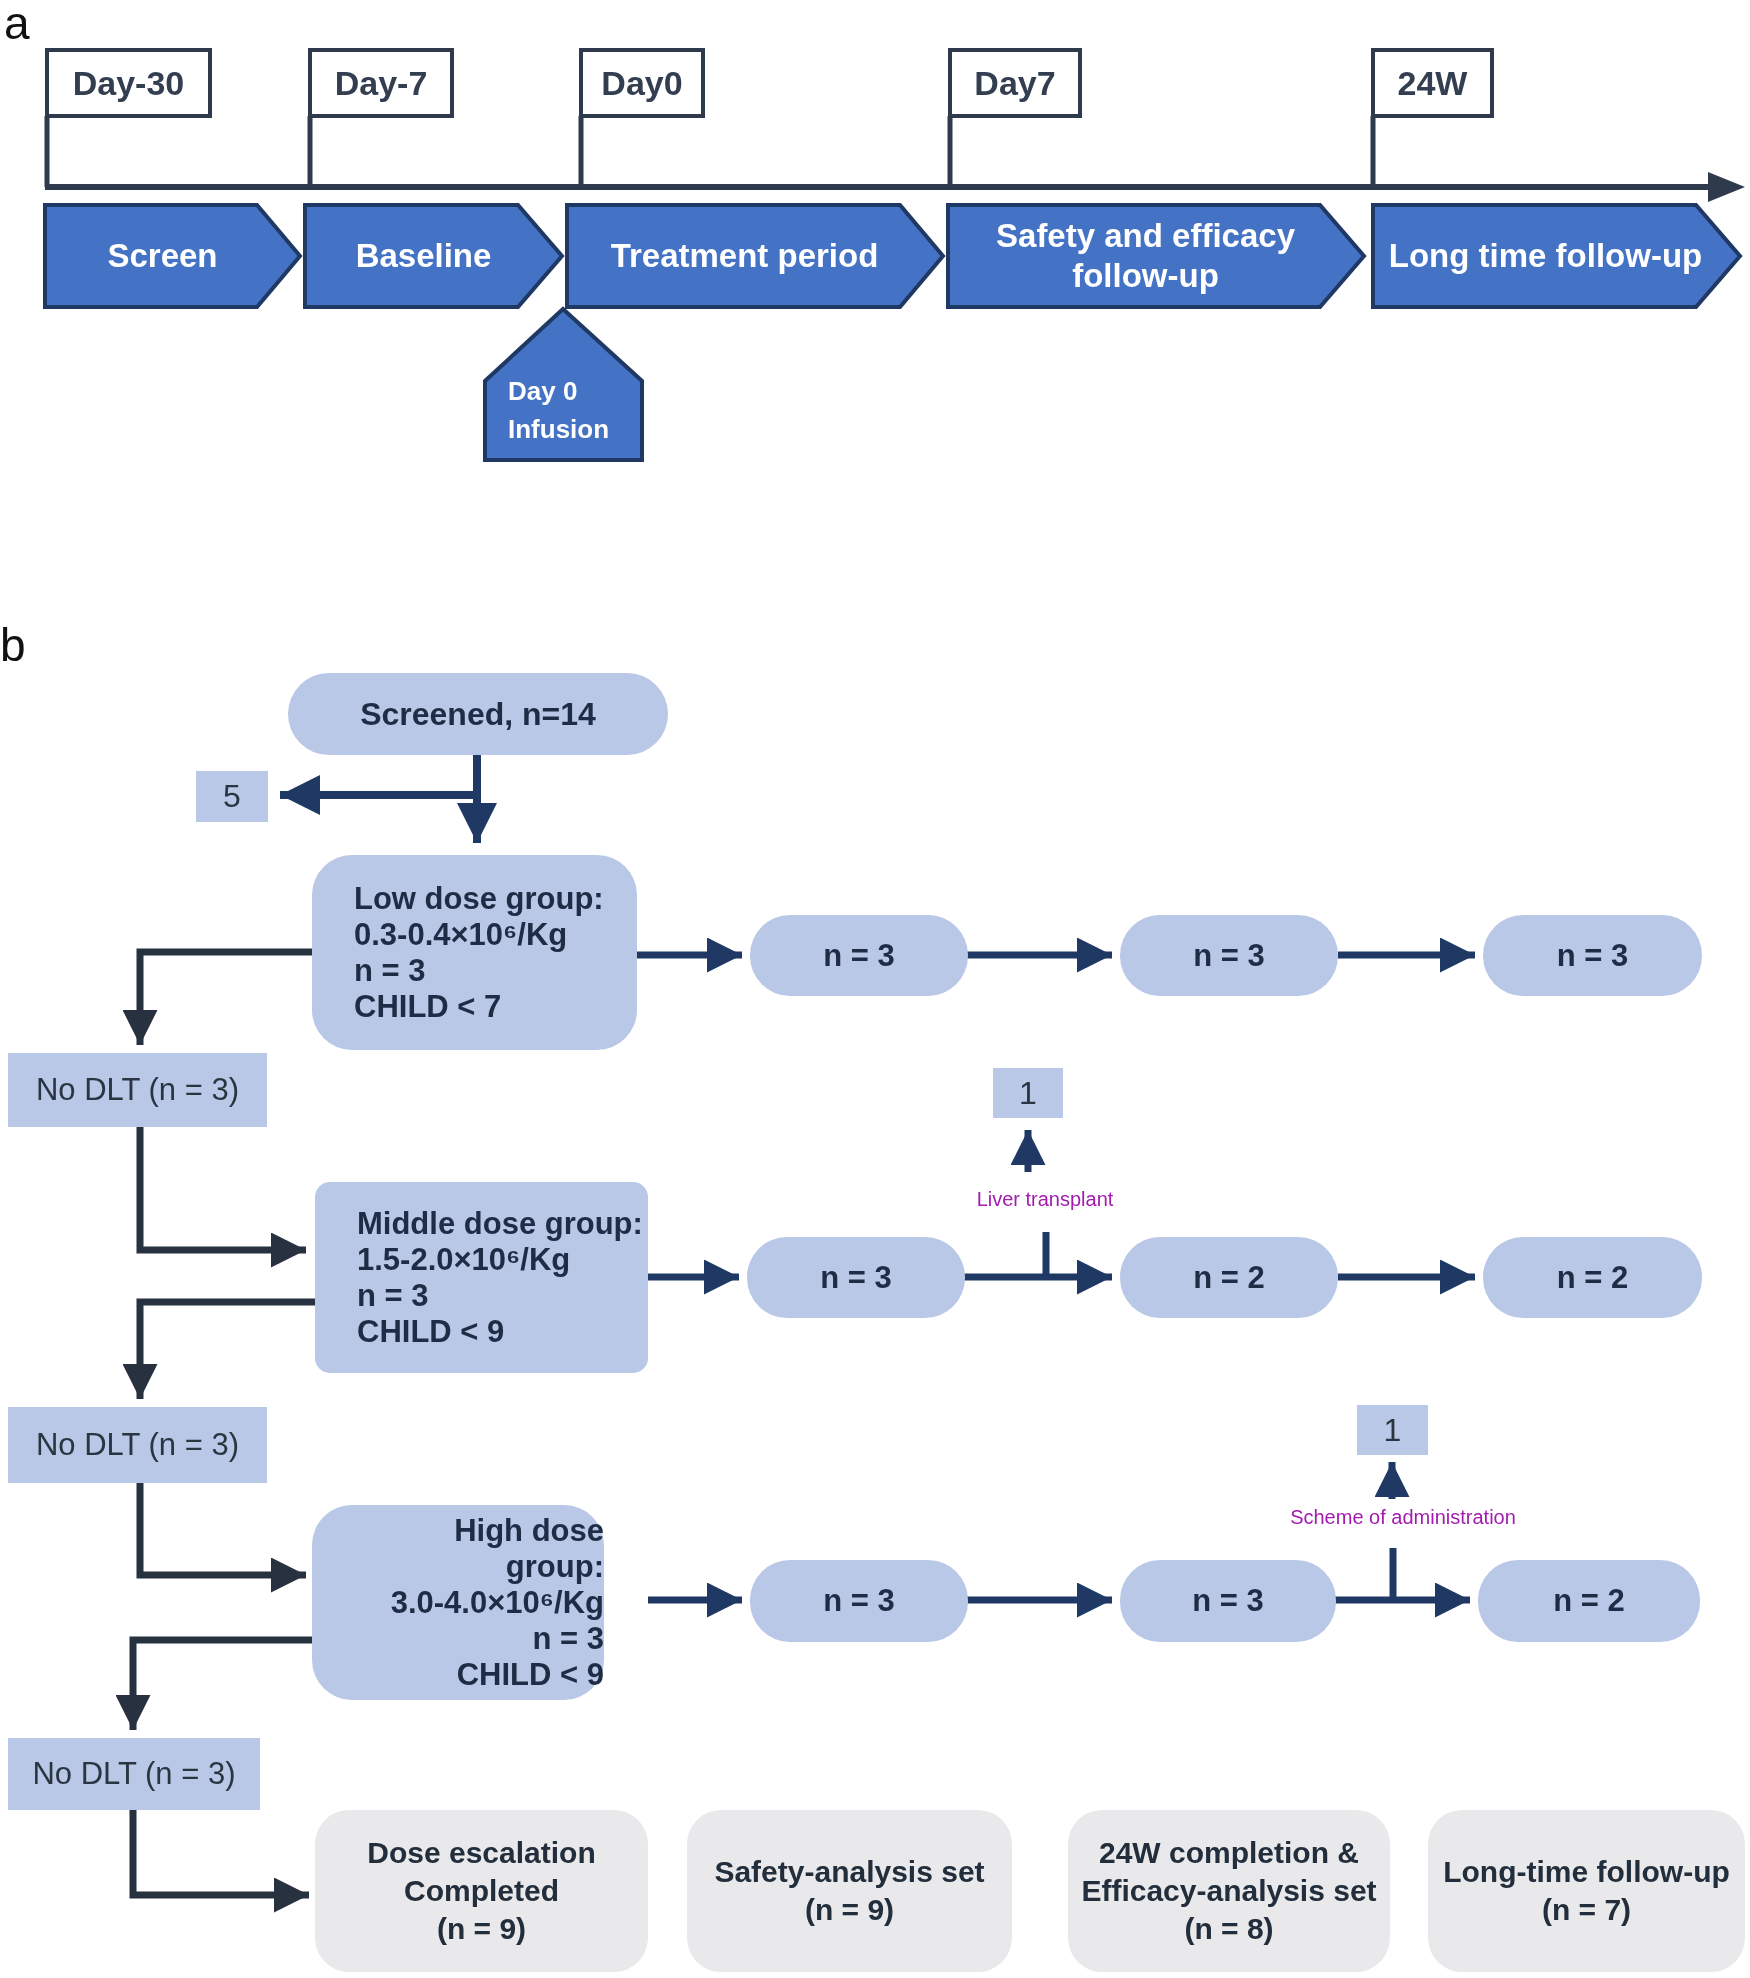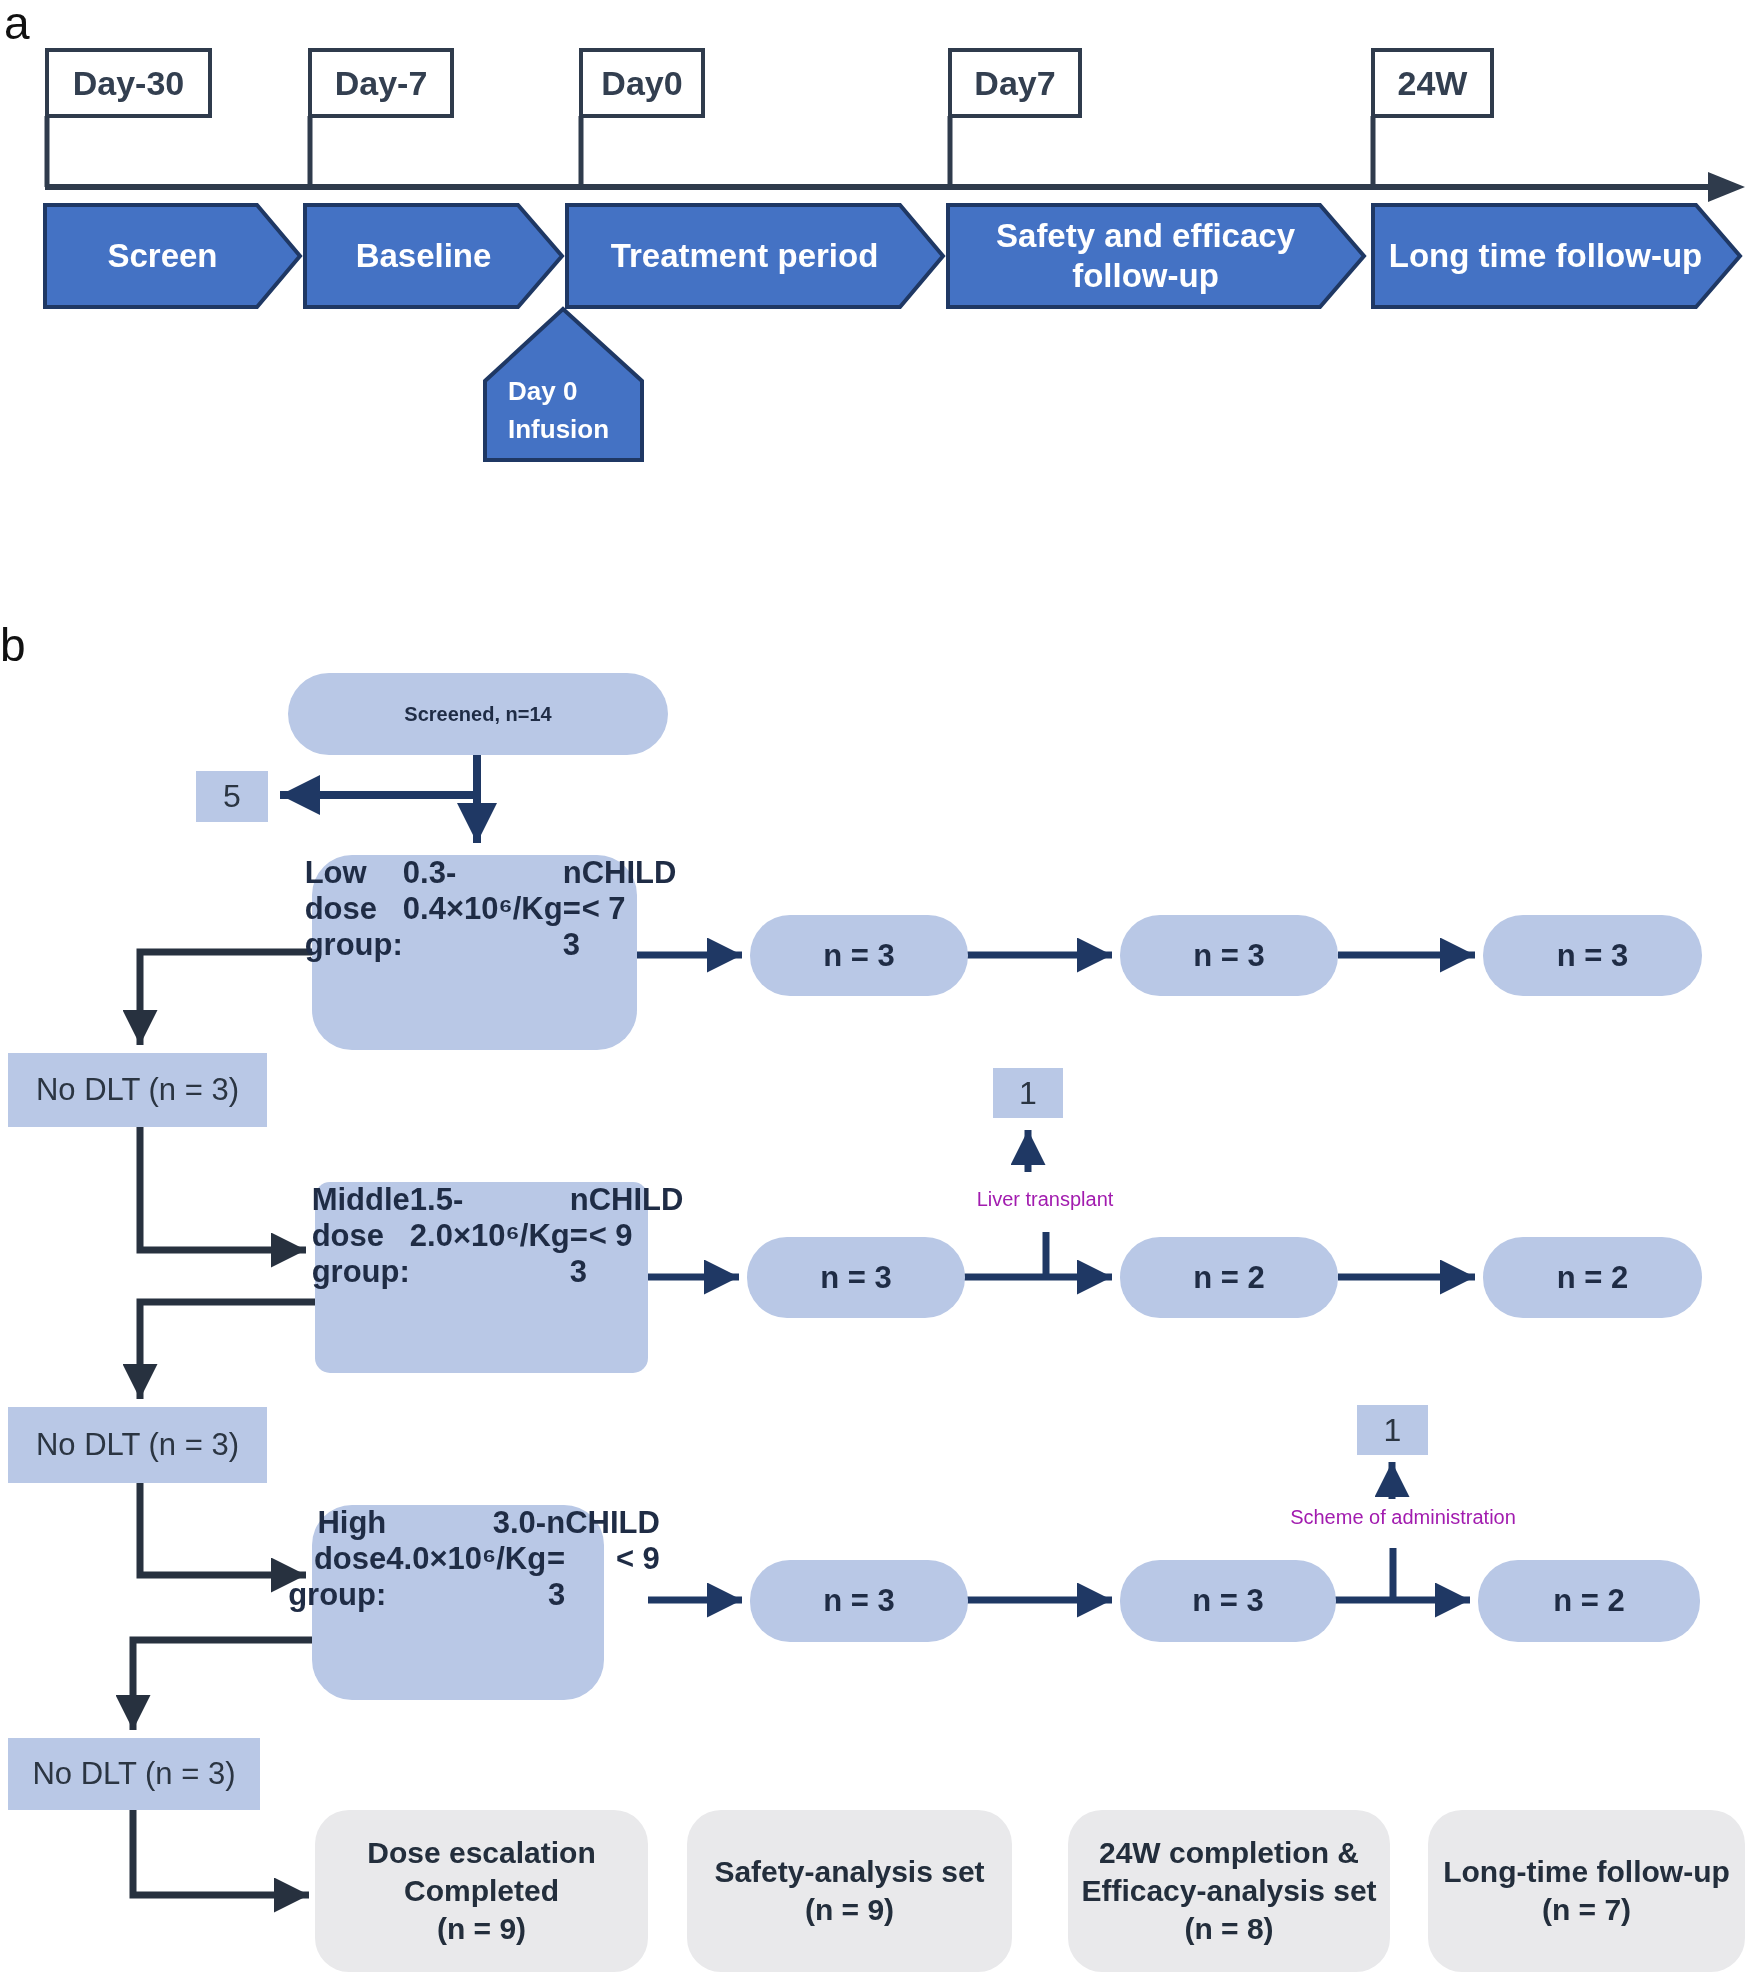--- a/index.html
+++ b/index.html
@@ -13,22 +13,22 @@
         font-weight:bold;font-size:34px;color:#333f50;}
   .phase-label{position:absolute;top:205px;height:102px;display:flex;align-items:center;
         justify-content:center;text-align:center;color:#fff;font-weight:bold;font-size:33px;
         line-height:40px;}
   .pent-label{position:absolute;color:#fff;font-weight:bold;font-size:26px;line-height:38px;
         text-align:left;}
   
   .bluebox{position:absolute;background:#b9c8e6;color:#1f2c45;box-sizing:border-box;}
   .pill{border-radius:40px;display:flex;align-items:center;justify-content:center;
         font-weight:bold;font-size:31px;}
-  .dose{border-radius:40px;display:flex;flex-direction:row;justify-content:center;
-        padding-left:32px;font-weight:bold;font-size:31px;line-height:36px;}
+  .dose{border-radius:40px;display:flex;flex-direction:column;justify-content:center;
+        padding-left:42px;font-weight:bold;font-size:31px;line-height:36px;}
   .nodlt{display:flex;align-items:center;justify-content:center;font-size:31px;color:#2b3542;}
   .smallbox{display:flex;align-items:center;justify-content:center;font-size:32px;color:#2b3542;}
   .freelabel{position:absolute;text-align:center;font-size:20px;color:#a21caf;}
   .graybox{position:absolute;background:#e9e9eb;border-radius:34px;color:#232e3c;
         display:flex;flex-direction:column;justify-content:center;align-items:center;
         font-weight:bold;font-size:30px;line-height:38px;text-align:center;top:1810px;height:162px;}
   svg{position:absolute;left:0;top:0;}
 </style>
 </head>
 <body>
@@ -111,21 +111,21 @@
     <g fill="none" stroke="#27313f" stroke-width="7">
       <polyline points="312,952 140,952 140,1045" marker-end="url(#mD)"></polyline>
       <polyline points="140,1127 140,1250 306,1250" marker-end="url(#mD)"></polyline>
       <polyline points="315,1302 140,1302 140,1399" marker-end="url(#mD)"></polyline>
       <polyline points="140,1483 140,1575 306,1575" marker-end="url(#mD)"></polyline>
       <polyline points="312,1640 133,1640 133,1730" marker-end="url(#mD)"></polyline>
       <polyline points="133,1810 133,1895 309,1895" marker-end="url(#mD)"></polyline>
     </g>
   </svg>
 
-  <div class="bluebox pill" style="left:288px;top:673px;width:380px;height:82px;border-radius:41px;font-size:20px;">Screened, n=14</div>
+  <div class="bluebox pill" style="left:288px;top:673px;width:380px;height:82px;border-radius:41px;font-size:32px;">Screened, n=14</div>
 
   <div class="bluebox smallbox" style="left:196px;top:771px;width:72px;height:51px;">5</div>
 
   <div class="bluebox dose" style="left:312px;top:855px;width:325px;height:195px;">
     <div>Low dose group:</div>
     <div>0.3-0.4×10⁶/Kg</div>
     <div>n = 3</div>
     <div>CHILD &lt; 7</div>
   </div>
   <div class="bluebox dose" style="left:315px;top:1182px;width:333px;height:191px;border-radius:15px;">

